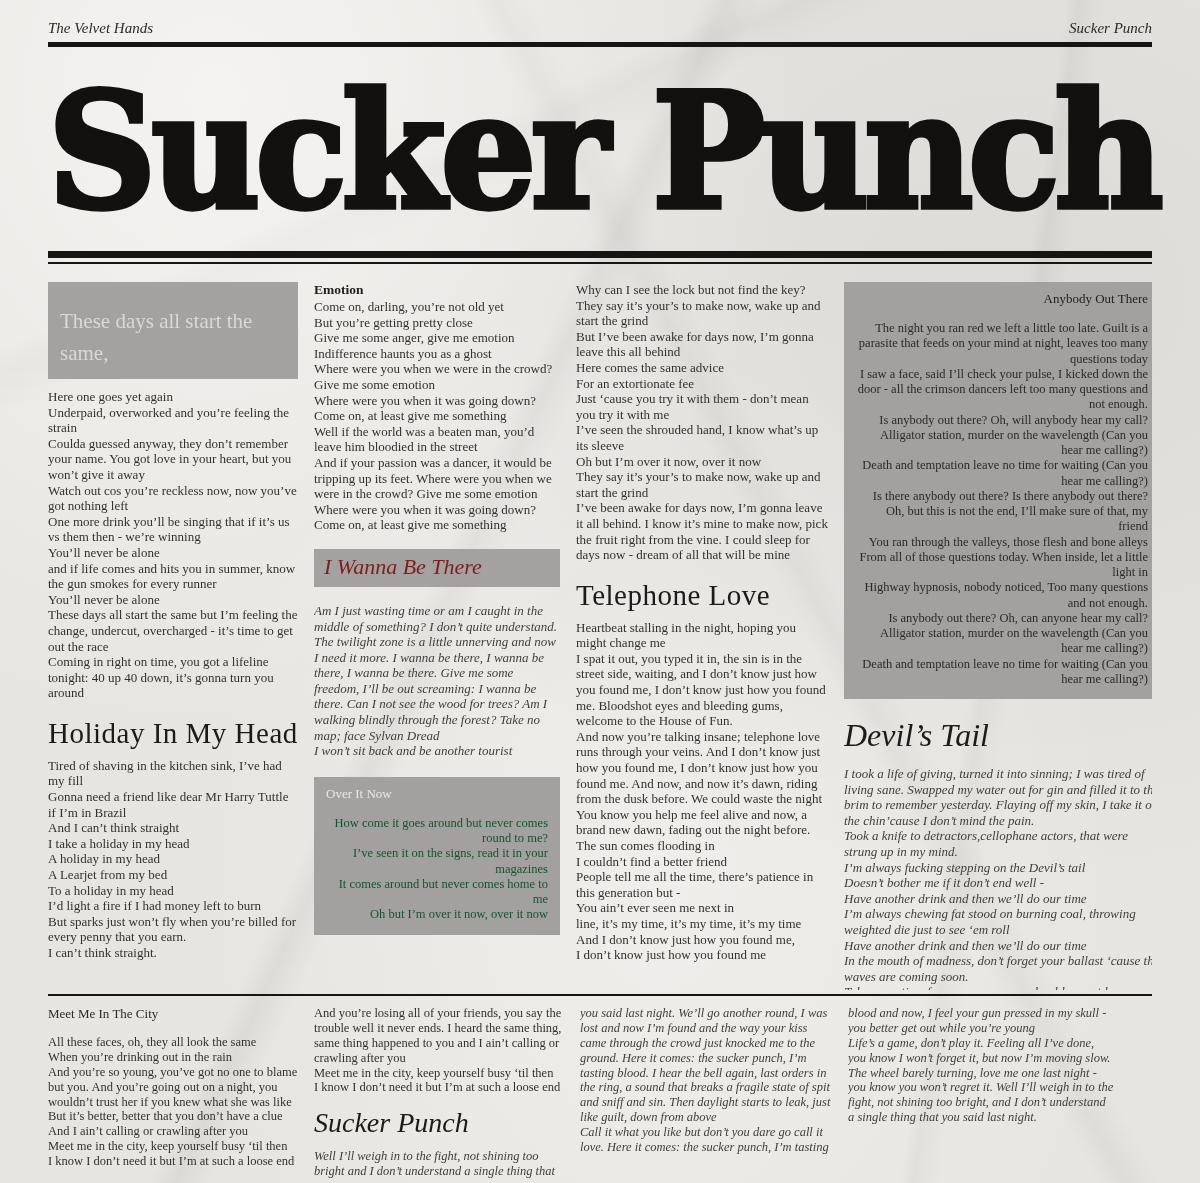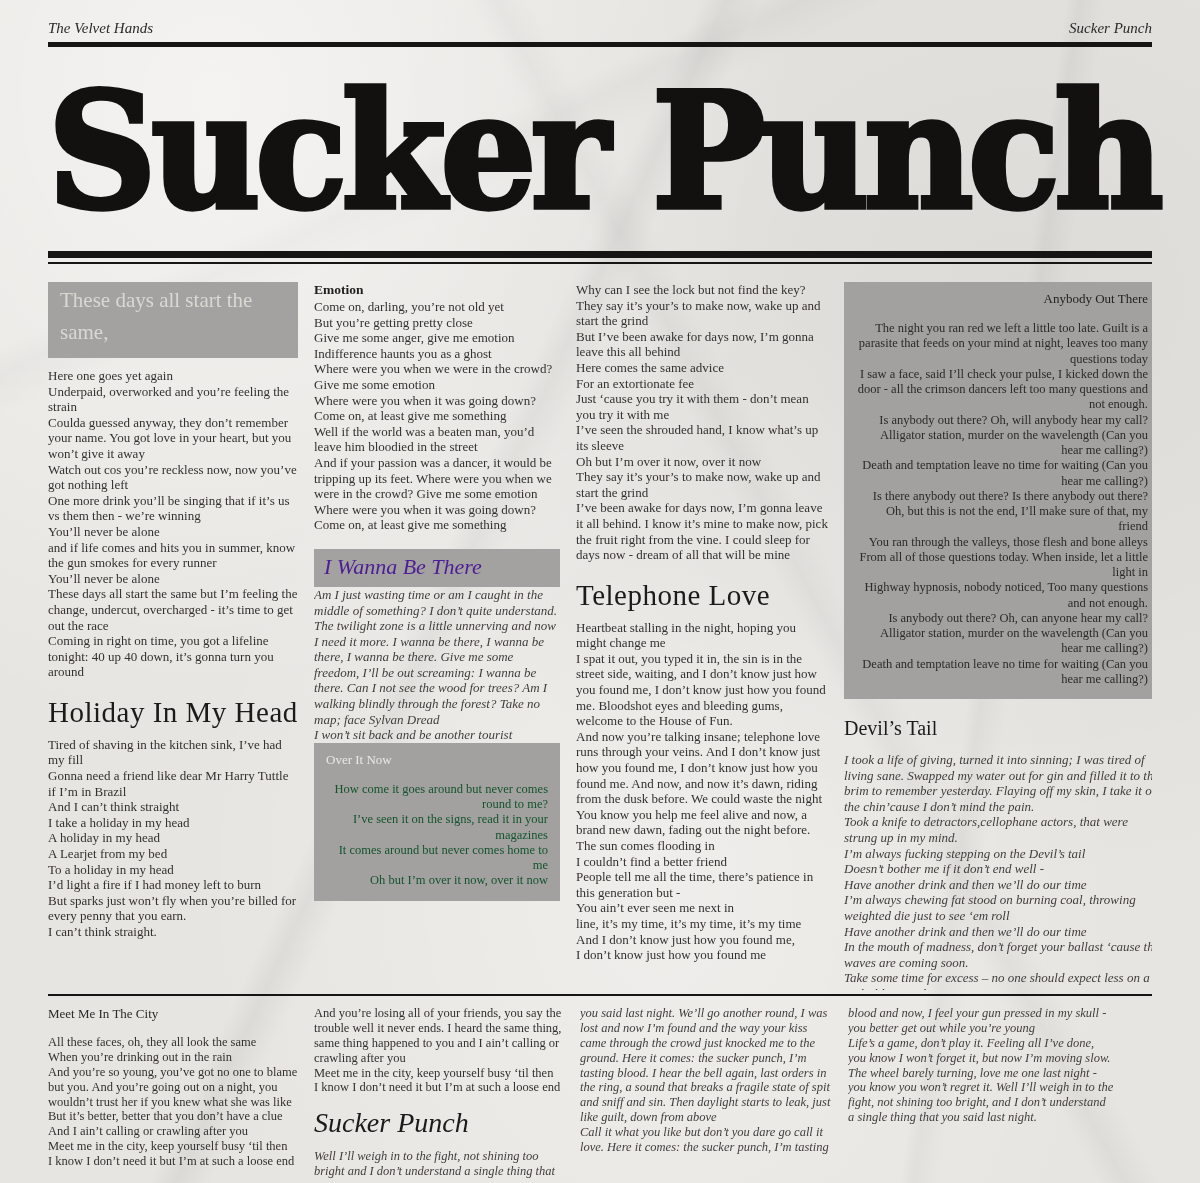--- a/index.html
+++ b/index.html
@@ -25,33 +25,33 @@
     color:#121110;-webkit-text-stroke:5px #121110;
     transform:scaleY(1.06);transform-origin:center;white-space:nowrap;
   }
   .rule7{height:7px;background:#161514;margin-top:2px;}
   .rule2{height:2px;background:#161514;margin-top:4px;}
   .main{display:grid;grid-template-columns:512px 252px 316px;column-gap:16px;margin-top:18px;height:708px;overflow:hidden;}
   .headline{font-size:64px;line-height:1.05;letter-spacing:1px;margin:0 0 24px 2px;font-weight:400;white-space:nowrap;}
   .pair{display:grid;grid-template-columns:250px 246px;column-gap:16px;}
   .col{overflow:hidden;}
   .lines{white-space:pre-line;font-size:13px;line-height:1.2;color:#33312f;}
-  .hl-box{background:#a3a2a0;color:#d9d8d3;font-size:21px;line-height:1.5;padding:3px 12px 10px 12px;margin-bottom:10px;}
+  .hl-box{background:#a3a2a0;color:#d9d8d3;font-size:21px;line-height:1.5;padding:24px 12px 10px 12px;margin-bottom:10px;}
   .song-h{font-size:29px;font-weight:400;margin:16px 0 8px 0;letter-spacing:.5px;}
   .bold-h{font-weight:bold;font-size:13.5px;color:#201f1e;margin-bottom:1px;}
-  .banner{background:#a3a2a0;color:#4c1d95;font-style:italic;font-size:22px;padding:5px 10px 7px 10px;margin:16px 0 0 0;}
+  .banner{background:#a3a2a0;color:#7f1d1d;font-style:italic;font-size:22px;padding:5px 10px 7px 10px;margin:16px 0 16px 0;}
   .ital .lines,.ital{font-style:italic;color:#403e3c;}
-  .graybox{background:#a2a19f;padding:9px 12px 12px 12px;}
+  .graybox{background:#a2a19f;padding:9px 12px 12px 12px;margin-top:18px;}
   .graybox .bx-title{font-size:13px;margin-bottom:14px;}
   .graybox .lines{font-size:12.5px;line-height:1.22;}
   .box-light{color:#e9e8e3;}
   .box-light .lines{color:#14532d;text-align:right;}
   .box-dark{color:#232220;margin-top:0;text-align:right;}
   .box-dark .lines{color:#2b2a28;}
-  .devil-h{font-size:20px;font-weight:400;margin:18px 0 12px 0;}
+  .devil-h{font-style:italic;font-size:32px;font-weight:400;margin:18px 0 12px 0;}
   .bottom{display:grid;grid-template-columns:250px 250px 252px 266px;column-gap:16px;margin-top:10px;font-size:12.5px;height:185px;overflow:hidden;}
   .bottom .lines{font-size:12.5px;line-height:1.19;}
   .b-head{font-weight:normal;font-size:13px;margin-bottom:13px;color:#2a2927;}
   .sp-head{font-style:italic;font-size:28px;margin:12px 0 10px 0;font-weight:400;}
 </style>
 </head>
 <body>
 
 <div class="page">
 

